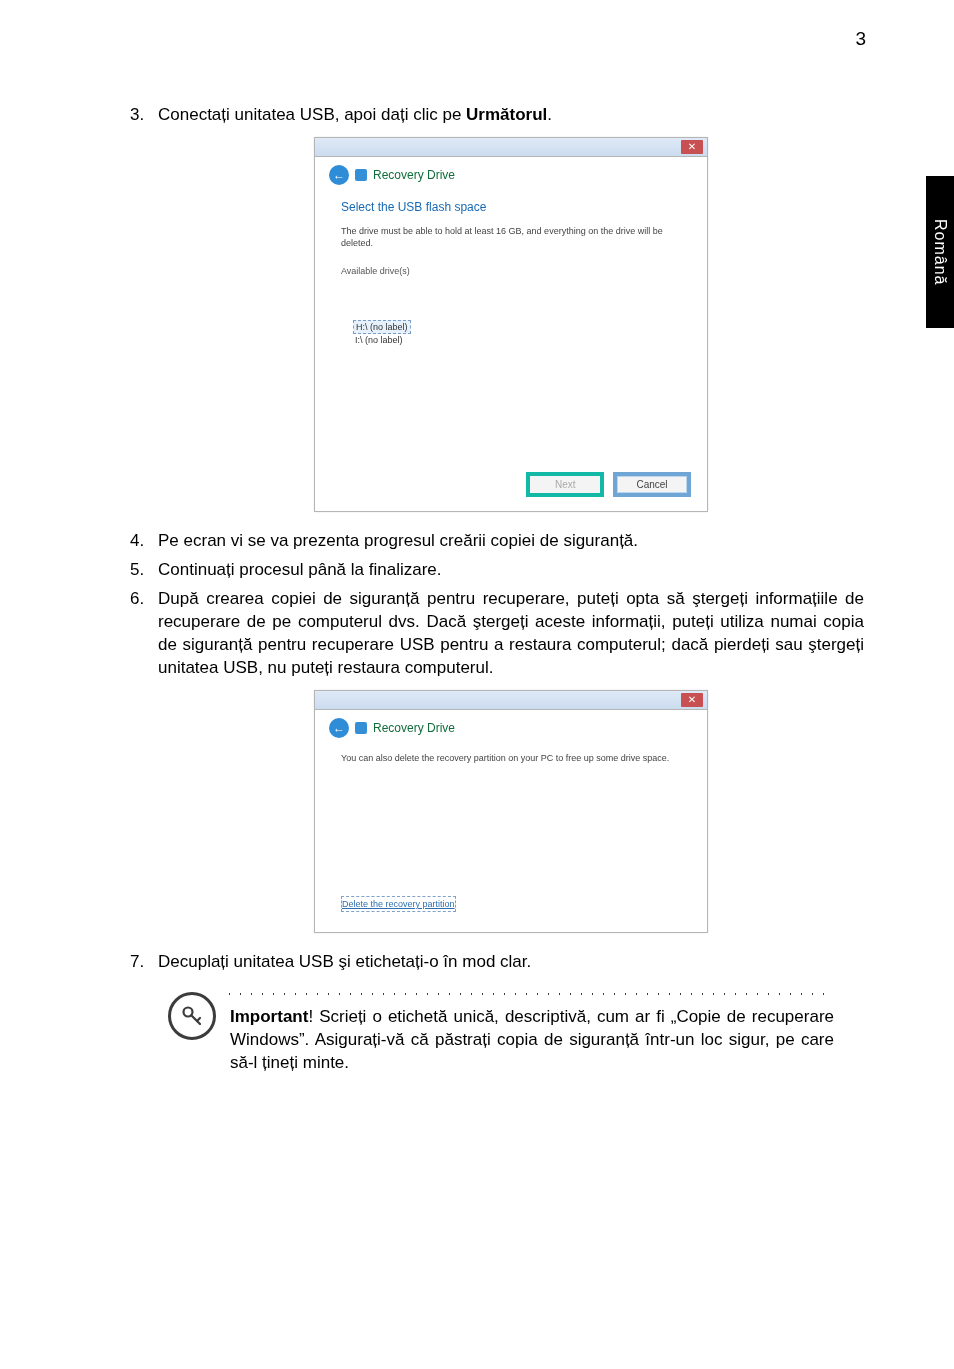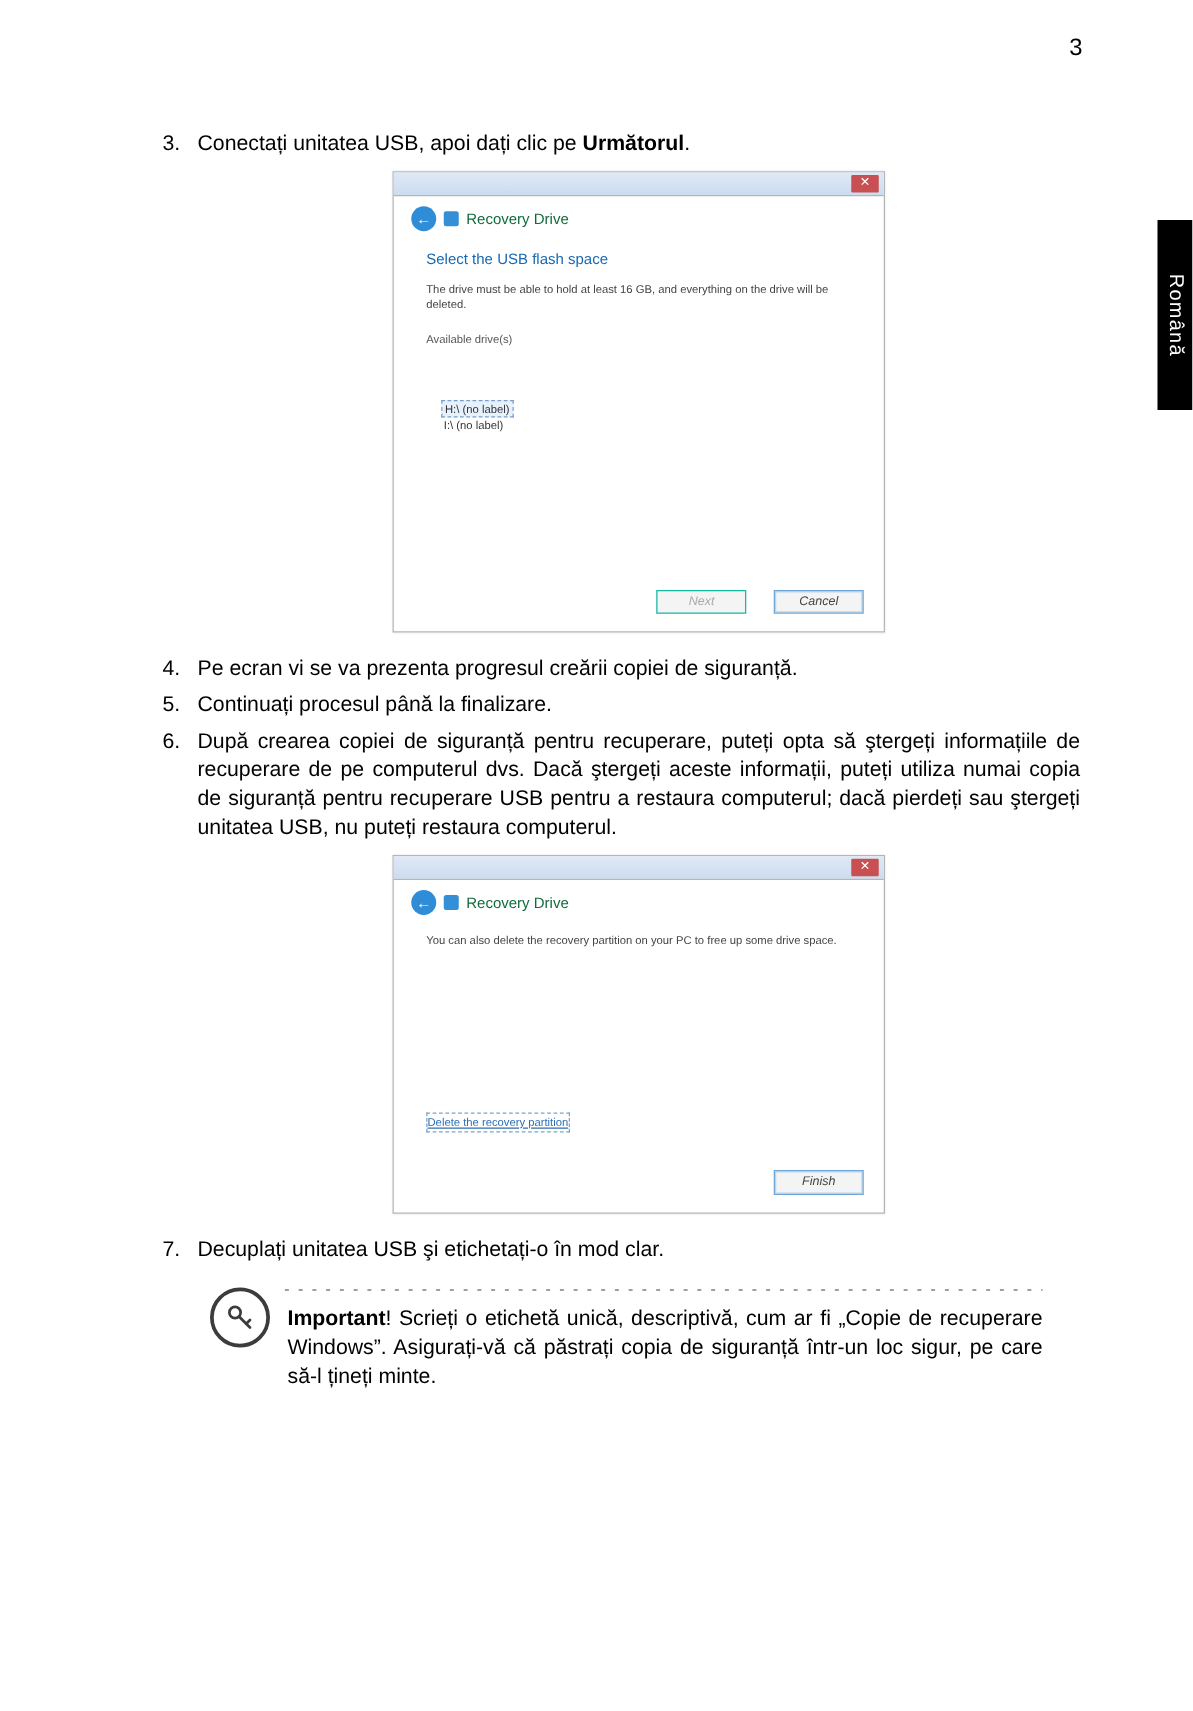--- a/index.html
+++ b/index.html
@@ -178,24 +178,23 @@
     padding: 10px 16px 14px 16px;
     text-align: right;
   }
   .dialog .btn {
     display: inline-block;
     min-width: 54px;
     padding: 2px 8px;
     font-size: 10px;
     color: #444;
     background: #f4f4f4;
-    border: 1px solid #14b8a6;
-    margin-left: 19px;
+    border: 4px solid #14b8a6;
+    margin-left: 6px;
     text-align: center;
-    font-style: italic;
   }
   .dialog .btn.disabled { color: #aaa; }
   .dialog .btn.focus { border-color: #6fa6d6; box-shadow: 0 0 0 1px #b9d6ee inset; }
   .dialog .link {
     color: #2e6fb4;
     font-size: 9px;
     text-decoration: underline;
   }
   .dialog .link-highlight {
     border: 1px dashed #7fa2c8;
@@ -298,23 +297,20 @@
             </div>
             <div class="heading">
               <div class="back-circle">←</div>
               <div class="heading-icon"></div>
               <div class="heading-title">Recovery Drive</div>
             </div>
             <div class="body">
               <div class="note">You can also delete the recovery partition on your PC to free up some drive space.</div>
               <div class="spacer-med"></div>
               <span class="link link-highlight">Delete the recovery partition</span>
-            </div>
-            <div class="footer">
-              <span class="btn focus">Finish</span>
             </div>
           </div>
         </div>
       </li>
 
       <li>Decuplați unitatea USB şi etichetați-o în mod clar.</li>
     </ol>
 
     <div class="callout">
       <div class="icon">

